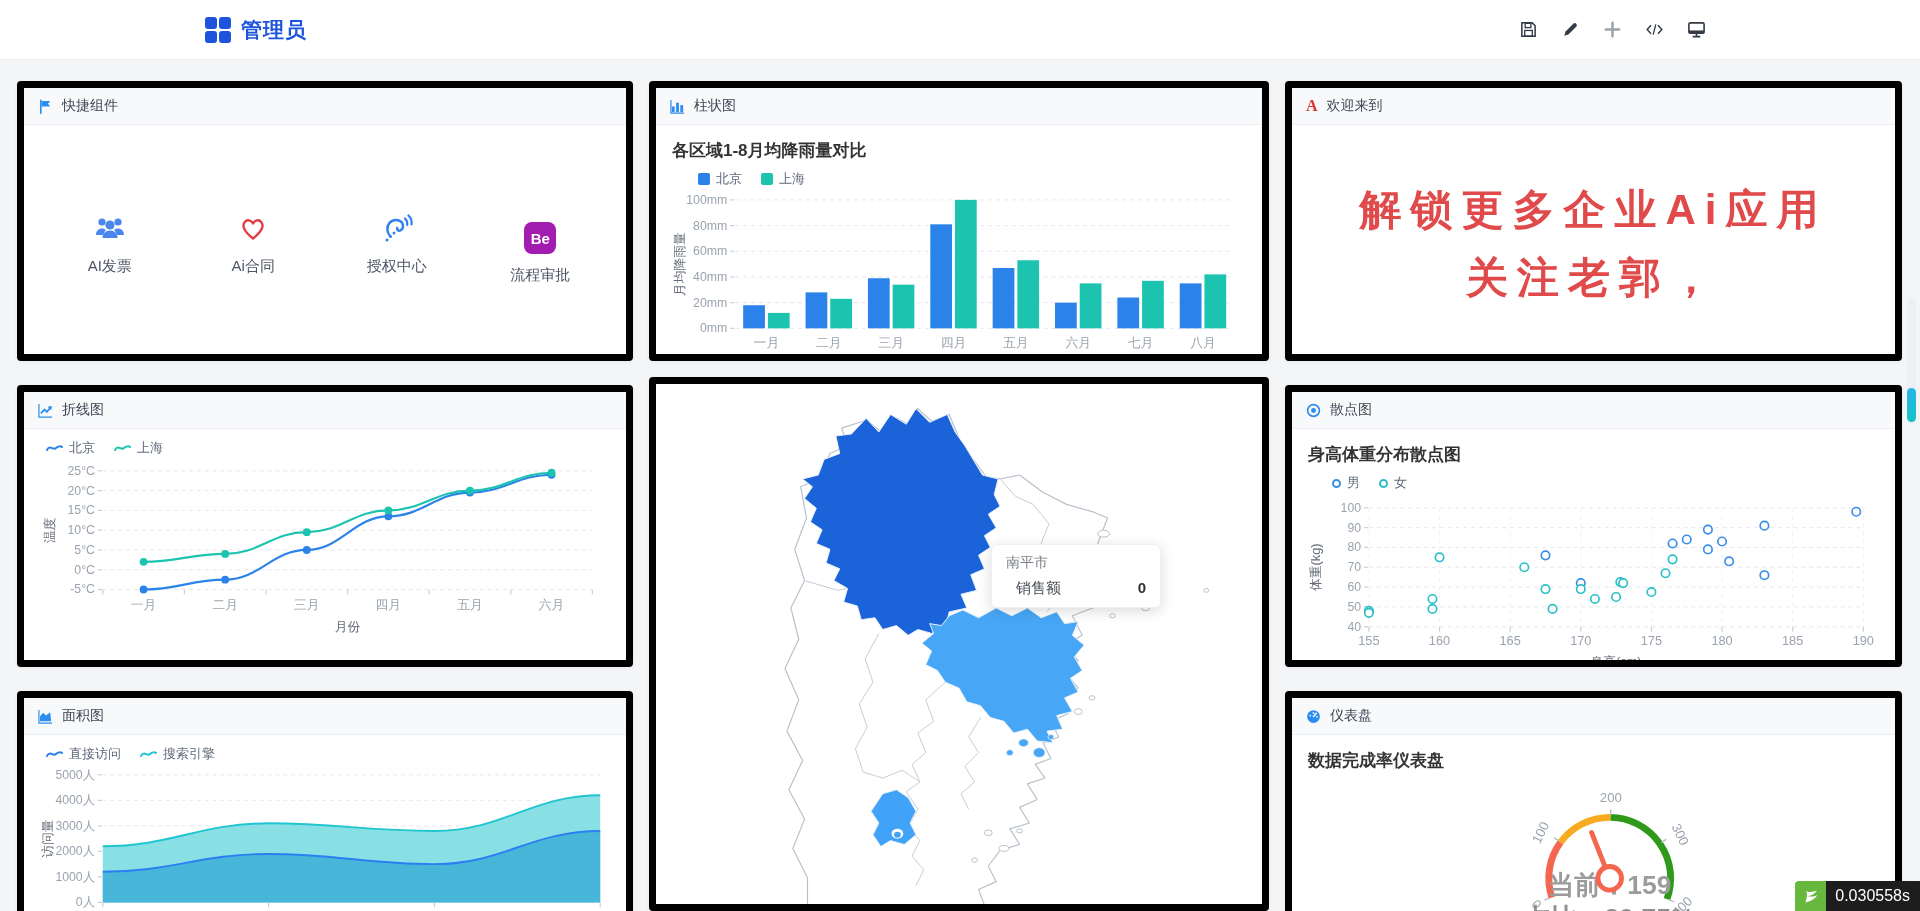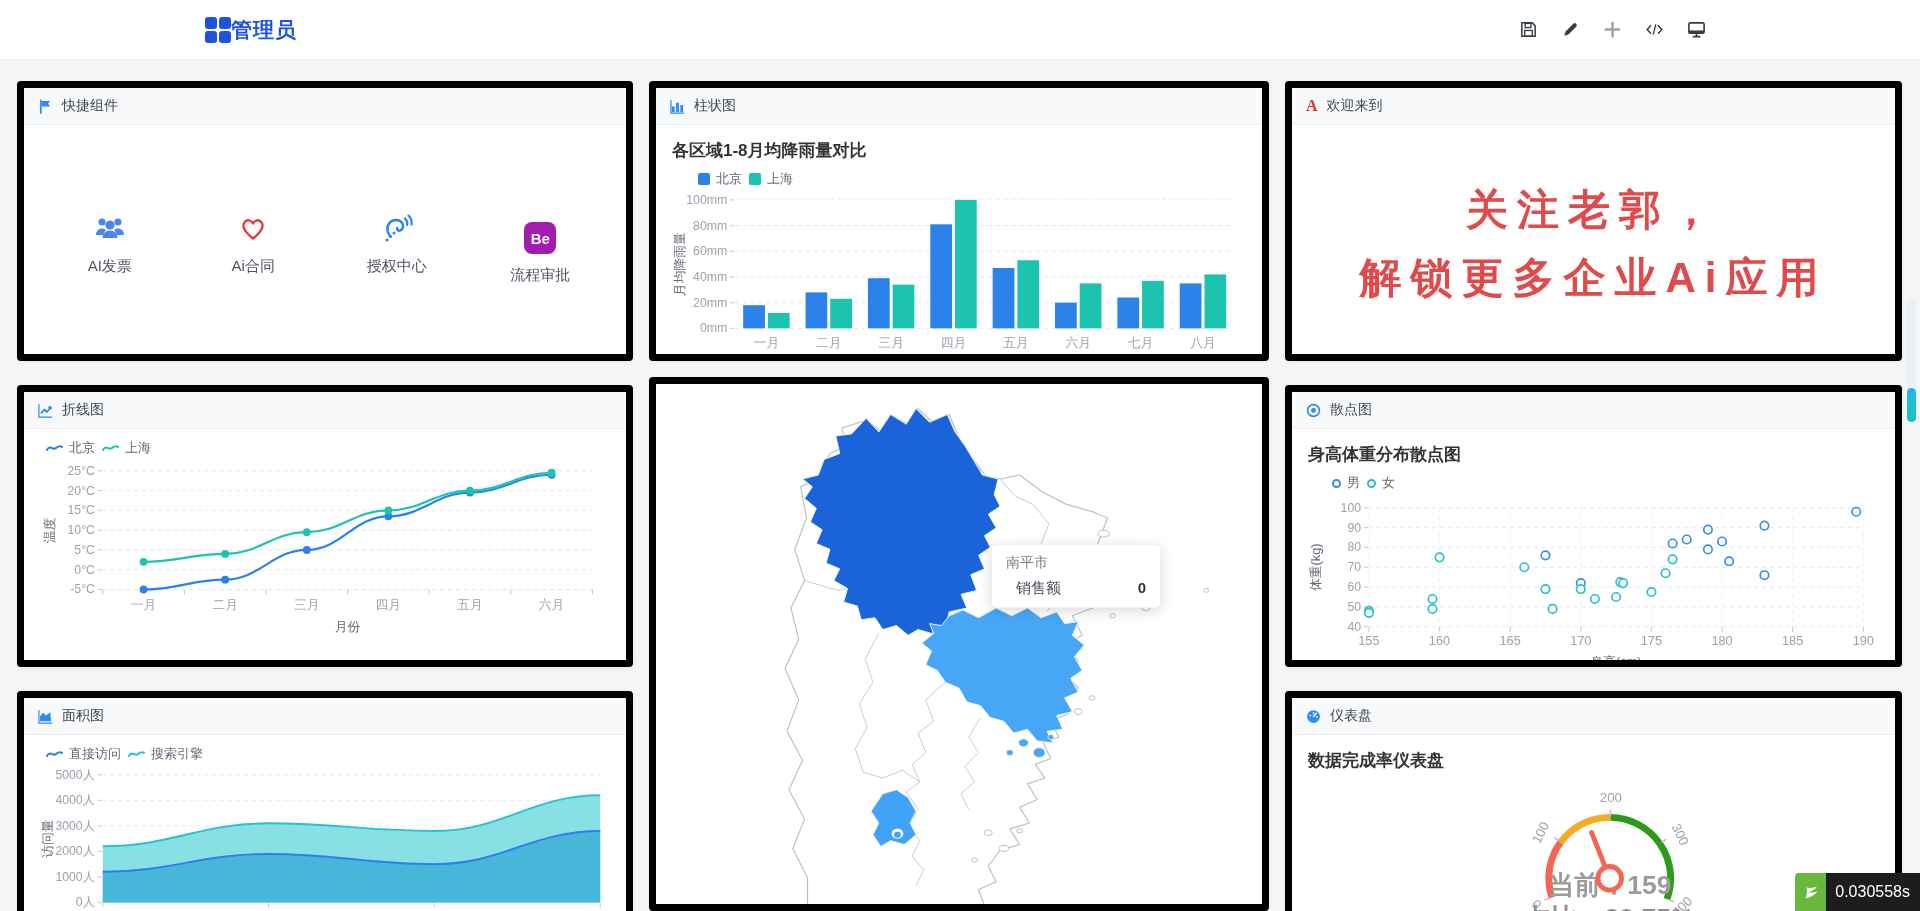--- a/index.html
+++ b/index.html
@@ -1,36 +1,36 @@
 <!DOCTYPE html>
 <html><head>
 <meta charset="utf-8">
 <style>
   * { margin:0; padding:0; box-sizing:border-box; }
   html,body { width:1920px; height:911px; overflow:hidden; background:#f4f5f7;
     font-family:"Liberation Sans","DejaVu Sans",sans-serif; }
   
   .topbar { height:60px; background:#fff; border-bottom:1px solid #ecedf0;
     display:flex; align-items:center; position:relative; }
-  .logo { display:flex; align-items:center; margin-left:205px; }
+  .logo { display:flex; align-items:center; gap:10px; margin-left:205px; }
   .logo-grid { width:26px; height:26px; display:grid; grid-template-columns:12px 12px; grid-template-rows:12px 12px; gap:2px; }
   .logo-grid i { background:#1d53dd; border-radius:3px; }
   .logo-title { font-size:21px; font-weight:bold; color:#1d53dd; letter-spacing:1px; }
   .topbar-actions { position:absolute; right:214px; display:flex; align-items:center; gap:23px; }
   .tb-icon { width:19px; height:19px; cursor:pointer; display:inline-flex; }
   
   .main { display:grid; grid-template-columns:616px 620px 617px; grid-template-rows:280px 282px 400px;
     column-gap:16px; row-gap:24px; padding:21px 17px 0 17px; }
   .card { background:#fff; border:7px solid #000000; border-radius:4px;
     box-shadow:0 1px 4px rgba(31,45,61,.06); display:flex; flex-direction:column; overflow:hidden; }
   .card-header { height:37px; flex:0 0 37px; background:#f8f9fa; border-bottom:1px solid #eaedf1;
     display:flex; align-items:center; gap:9px; padding:0 14px; font-size:14px; color:#3f4654; }
   .card-body { flex:1; padding:8px 14px 0 14px; position:relative; }
   .chart-title { font-size:17px; font-weight:bold; color:#333; margin:6px 0 8px 2px; }
-  .legend { display:flex; align-items:center; gap:7px; margin:2px 0 4px 0; }
+  .legend { display:flex; align-items:center; gap:19px; margin:2px 0 4px 0; }
   .legend-item { display:inline-flex; align-items:center; gap:6px; font-size:13px; color:#60697a; cursor:pointer; }
   .lg-rect { width:12px; height:12px; border-radius:2px; display:inline-block; }
   .lg-circle { width:9px; height:9px; border-radius:50%; border:2px solid; display:inline-block; background:#fff; }
   svg.chart { width:100%; display:block; }
   
   .quick-body { display:flex; justify-content:space-around; align-items:center; }
   .quick-item { display:flex; flex-direction:column; align-items:center; gap:12px; cursor:pointer; width:140px; }
   .quick-label { font-size:15px; color:#4e5564; }
   .be-badge { width:32px; height:32px; border-radius:8px; background:#a21caf; color:#fff; font-weight:bold;
     font-size:15px; display:flex; align-items:center; justify-content:center;margin-top:20px; }
@@ -44,21 +44,21 @@
   .map-tooltip .tt-region { font-size:14px; color:#7a7f87; }
   .map-tooltip .tt-row { display:flex; justify-content:space-between; margin-top:7px; padding-left:10px; }
   .map-tooltip .tt-metric { font-size:15px; color:#4a4f58; }
   .map-tooltip .tt-value { font-size:15px; font-weight:bold; color:#333; }
   
   .side-slider { position:fixed; right:4px; top:298px; width:9px; height:126px; background:#ecf0f3;
     border-radius:5px; }
   .side-slider .thumb { position:absolute; bottom:2px; left:0; width:9px; height:34px; border-radius:5px;
     background:linear-gradient(180deg,#29b5e8,#16c3c3); cursor:pointer; }
   
-  .perf { position:fixed; right:0; bottom:0; display:flex; align-items:stretch; height:38px; }
+  .perf { position:fixed; right:0; bottom:0; display:flex; align-items:stretch; height:30px; }
   .perf-icon { width:31px; background:#67b83d; border-radius:4px 0 0 0; display:flex; align-items:center; justify-content:center; }
   .perf-time { background:#1d1d1d; color:#fff; font-size:16px; display:flex; align-items:center;
     padding:0 10px 0 9px; min-width:78px; font-family:"Liberation Sans",sans-serif; }
 </style>
 </head>
 <body>
 
 <header class="topbar">
   <div class="logo">
     <span class="logo-grid">
@@ -220,22 +220,22 @@
         </svg>
     </div>
   </section>
 
   <section class="card">
     <div class="card-header">
       <span style="color:#d8342c;font-family:'Liberation Serif',serif;font-weight:bold;font-size:16px;line-height:1">A</span>
       <span>欢迎来到</span>
     </div>
     <div class="card-body welcome-body">
+      <div class="welcome-line">解锁更多企业Ai应用</div>
       <div class="welcome-line">关注老郭，</div>
-      <div class="welcome-line">解锁更多企业Ai应用</div>
     </div>
   </section>
 
   <section class="card">
     <div class="card-header">
       <svg viewBox="0 0 16 16" width="15" height="15">
           <path d="M1 1v14h14" stroke="#2d8cf0" stroke-width="1.3" fill="none"></path>
           <path d="M3 11l4-4 2.5 2.5L14 4" stroke="#2d8cf0" stroke-width="1.8" fill="none"></path>
           <path d="M14 4l-3 .5M14 4l-.5 3" stroke="#2d8cf0" stroke-width="1.5" fill="none"></path>
         </svg>

